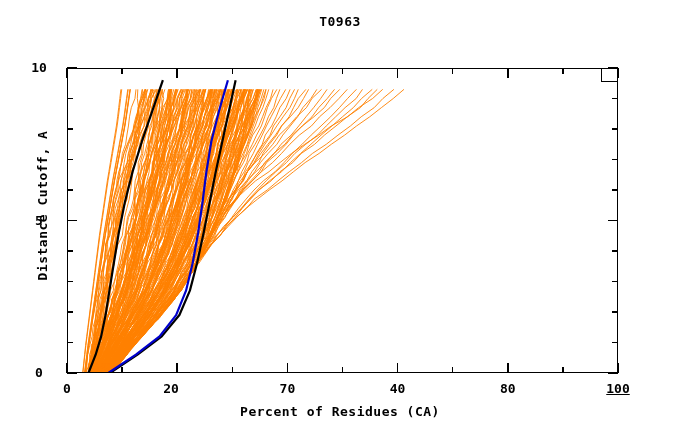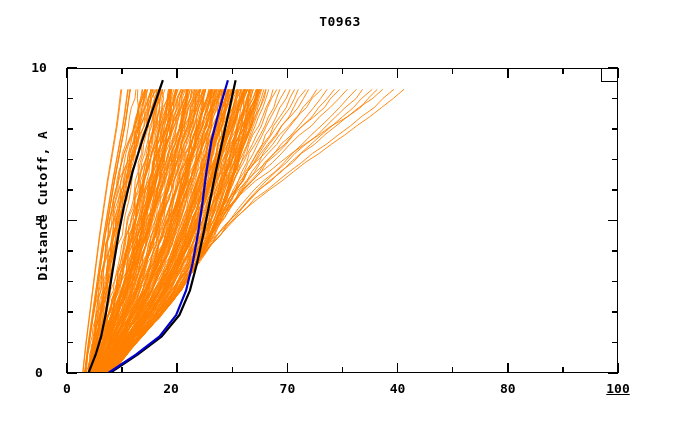--- a/index.html
+++ b/index.html
@@ -354,15 +354,16 @@
       <div class="xlabel" style="left: 141px; top: 381px;">20</div>
       <div class="xlabel" style="left: 257.4px; top: 381px;">70</div>
       <div class="xlabel" style="left: 367.6px; top: 381px;">40</div>
       <div class="xlabel" style="left: 477.8px; top: 381px;">80</div>
       <div class="xlabel" style="left: 588px; top: 381px; text-decoration: underline;">100</div>
       <div class="ylabel-num" style="left: 19px; top: 365px;">0</div>
       <div class="ylabel-num" style="left: 19px; top: 212.5px;">5</div>
       <div class="ylabel-num" style="left: 19px; top: 60px;">10</div>
     </div>
 
+  <div id="x-axis-title">Percent of Residues (CA)</div>
   <div id="y-axis-title">Distance Cutoff, A</div>
 
 </div>
 
 </body></html>

